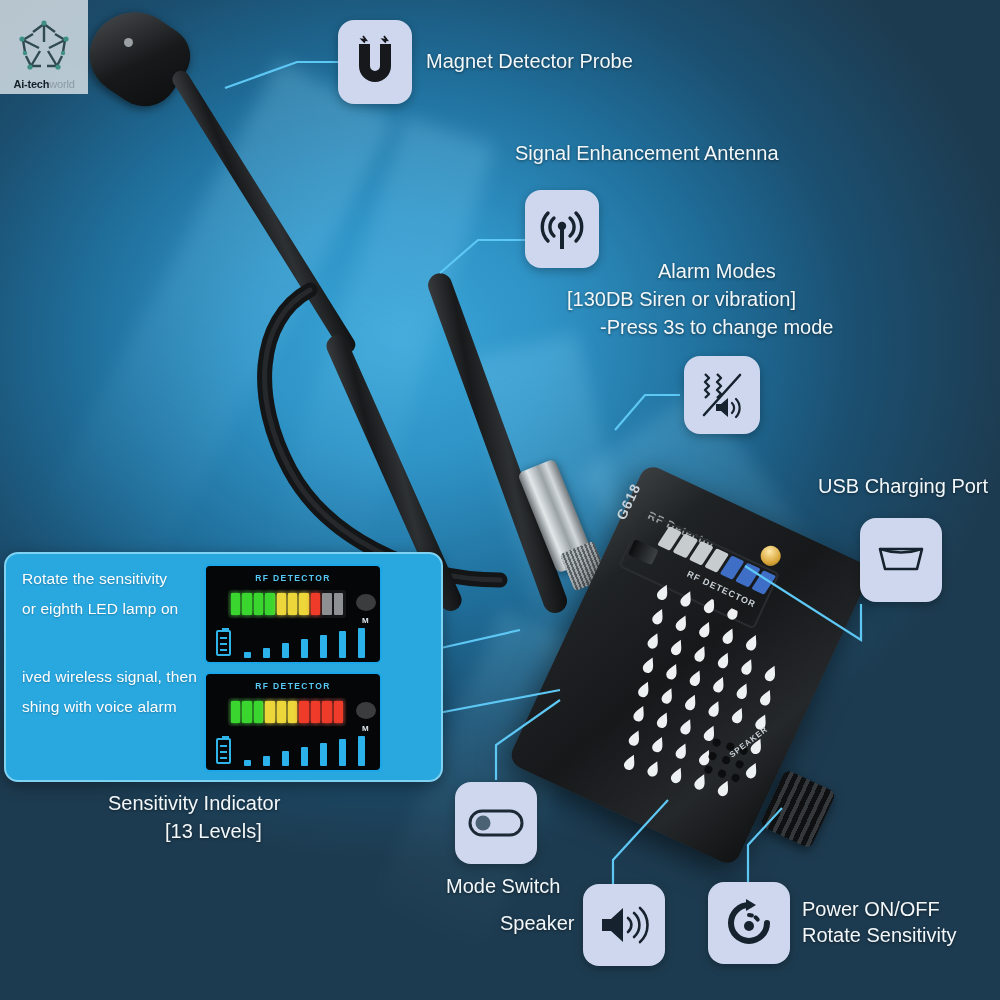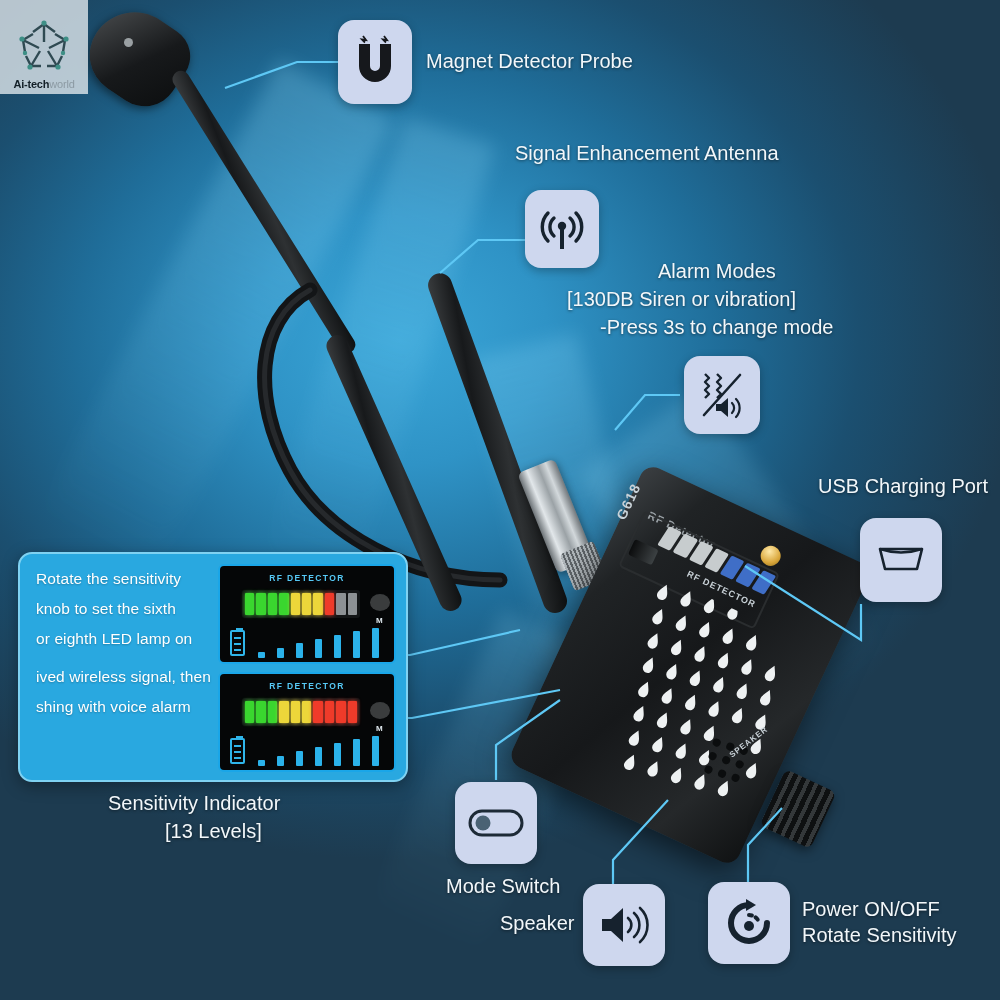--- a/index.html
+++ b/index.html
@@ -231,24 +231,23 @@
   </div>
 
   <div class="lbl" style="left:818px;top:475px;">USB Charging Port</div>
   <div class="ico" style="left:860px;top:518px;width:82px;height:84px;">
     <svg width="54" height="30" viewBox="0 0 54 30">
       <path d="M6 4 h42 l-5 20 h-32 z" fill="none" stroke="#16222e" stroke-width="2.6" stroke-linejoin="round"></path>
       <path d="M6 4 q21 7 42 0" fill="none" stroke="#16222e" stroke-width="2.4"></path>
     </svg>
   </div>
 
-  <div class="panel" style="left:18px;top:552px;width:390px;height:230px;">
+  <div class="panel" style="left:4px;top:552px;width:439px;height:230px;">
     <div style="position:absolute;left:16px;top:10px;width:200px;">
       <div class="panel-txt">Rotate the sensitivity</div>
-      <div class="panel-txt">knob to set the sixth</div>
       <div class="panel-txt">or eighth LED lamp on</div>
     </div>
     <div style="position:absolute;left:16px;top:108px;width:210px;">
       <div class="panel-txt">ived wireless signal, then</div>
       <div class="panel-txt">shing with voice alarm</div>
     </div>
 
     <div class="lcd" style="left:198px;top:10px;width:178px;height:100px;">
       <div class="lcd-title">RF DETECTOR</div>
       <div class="ledbox" id="ledbox-top" style="left:22px;top:24px;width:118px;height:28px;">

